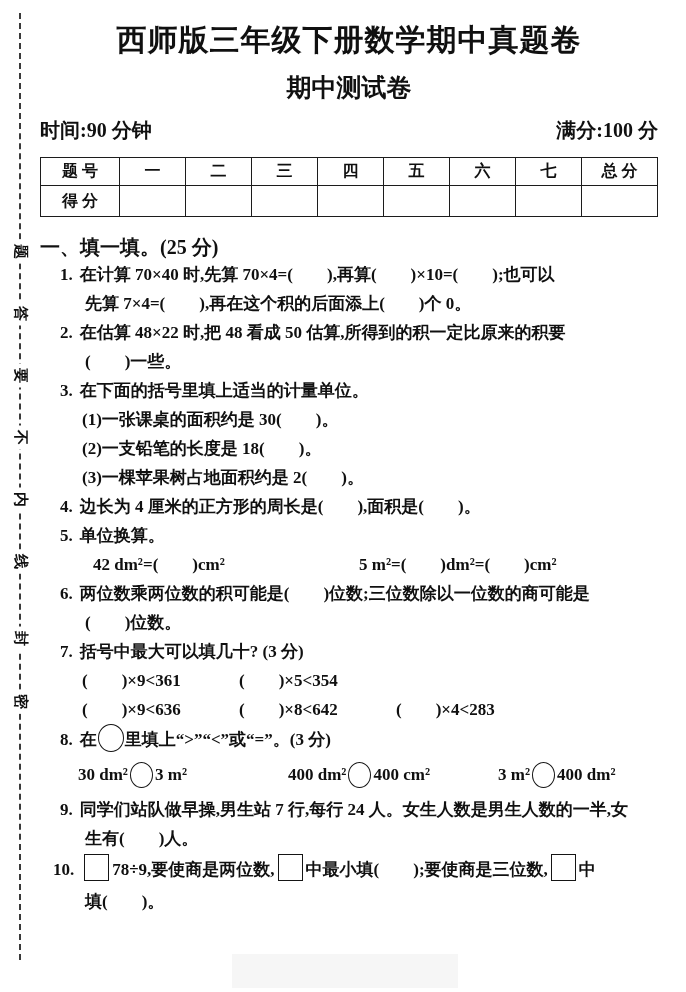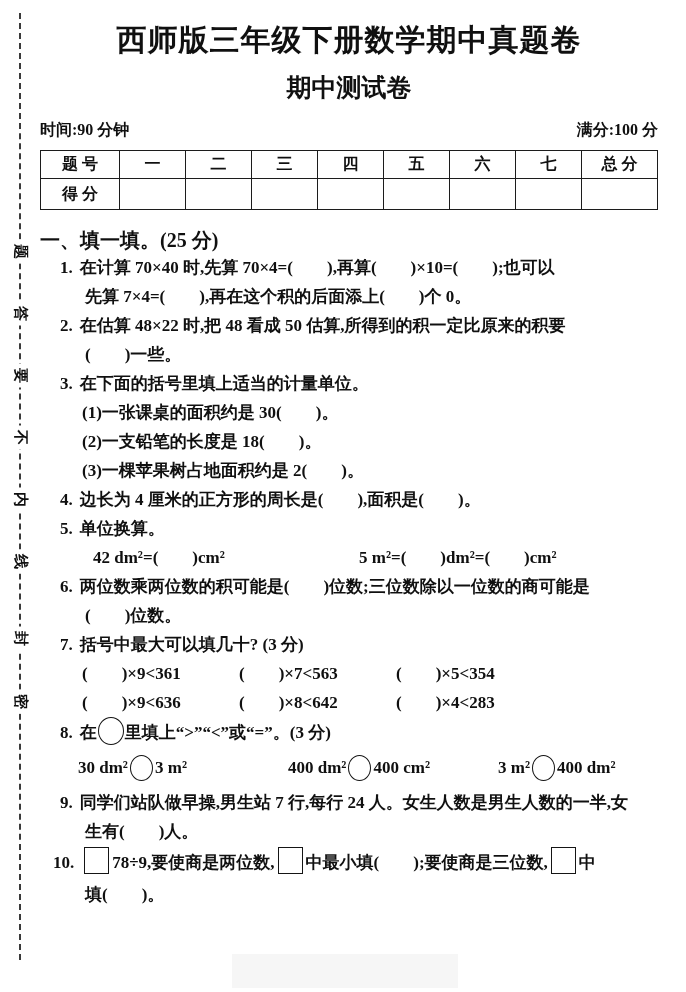--- a/index.html
+++ b/index.html
@@ -15,22 +15,22 @@
     font-size:15px; font-weight:600; background:#fff; padding:4px 0;
     transform:rotate(90deg); }
   
   .content { position:absolute; left:40px; top:0; width:618px; }
   .title { margin:22px 0 0 0; text-align:center; font-size:30px; line-height:36px;
     font-weight:900; letter-spacing:1px;
     font-family:"Liberation Sans","DejaVu Sans",sans-serif; }
   .subtitle { margin:13px 0 0 0; text-align:center; font-size:25px; line-height:32px;
     font-weight:700; font-family:"Liberation Sans","DejaVu Sans",sans-serif; }
   .meta { display:flex; justify-content:space-between; margin-top:16px;
-    font-size:16px; font-weight:700; line-height:22px; }
-  table.score-table { width:100%; border-collapse:collapse; margin-top:9px;
+    font-size:20px; font-weight:700; line-height:22px; }
+  table.score-table { width:100%; border-collapse:collapse; margin-top:16px;
     table-layout:fixed;padding-left:21px; }
   table.score-table td { border:1.6px solid #1c1c1c; text-align:center;
     font-size:16px; font-weight:700; padding:0; }
   table.score-table tr.hdr td { height:27px; }
   table.score-table tr.scr td { height:30px; }
   td.c-wide  { width:12.5%; }
   td.c-num   { width:10.4%; }
   td.c-total { width:12%; }
   .sec-heading { margin-top:17px; font-size:20px; font-weight:800; line-height:26px; }
   
@@ -128,21 +128,20 @@
       <span class="f-left">42 dm²=(　　)cm²</span>
       <span>5 m²=(　　)dm²=(　　)cm²</span>
     </div>
 
     <div class="line q"><span class="qnum">6.</span><span>两位数乘两位数的积可能是(　　)位数;三位数除以一位数的商可能是</span></div>
     <div class="line cont">(　　)位数。</div>
 
     <div class="line q"><span class="qnum">7.</span><span>括号中最大可以填几十? (3 分)</span></div>
     <div class="line row3">
       <span class="it">(　　)×9&lt;361</span>
-      <span class="it">(　　)×7&lt;563</span>
       <span class="it">(　　)×5&lt;354</span>
     </div>
     <div class="line row3">
       <span class="it">(　　)×9&lt;636</span>
       <span class="it">(　　)×8&lt;642</span>
       <span class="it">(　　)×4&lt;283</span>
     </div>
 
     <div class="line q"><span class="qnum">8.</span><span>在</span><span class="circle-inline"></span><span>里填上“&gt;”“&lt;”或“=”。(3 分)</span></div>
     <div class="cmp-row line">

